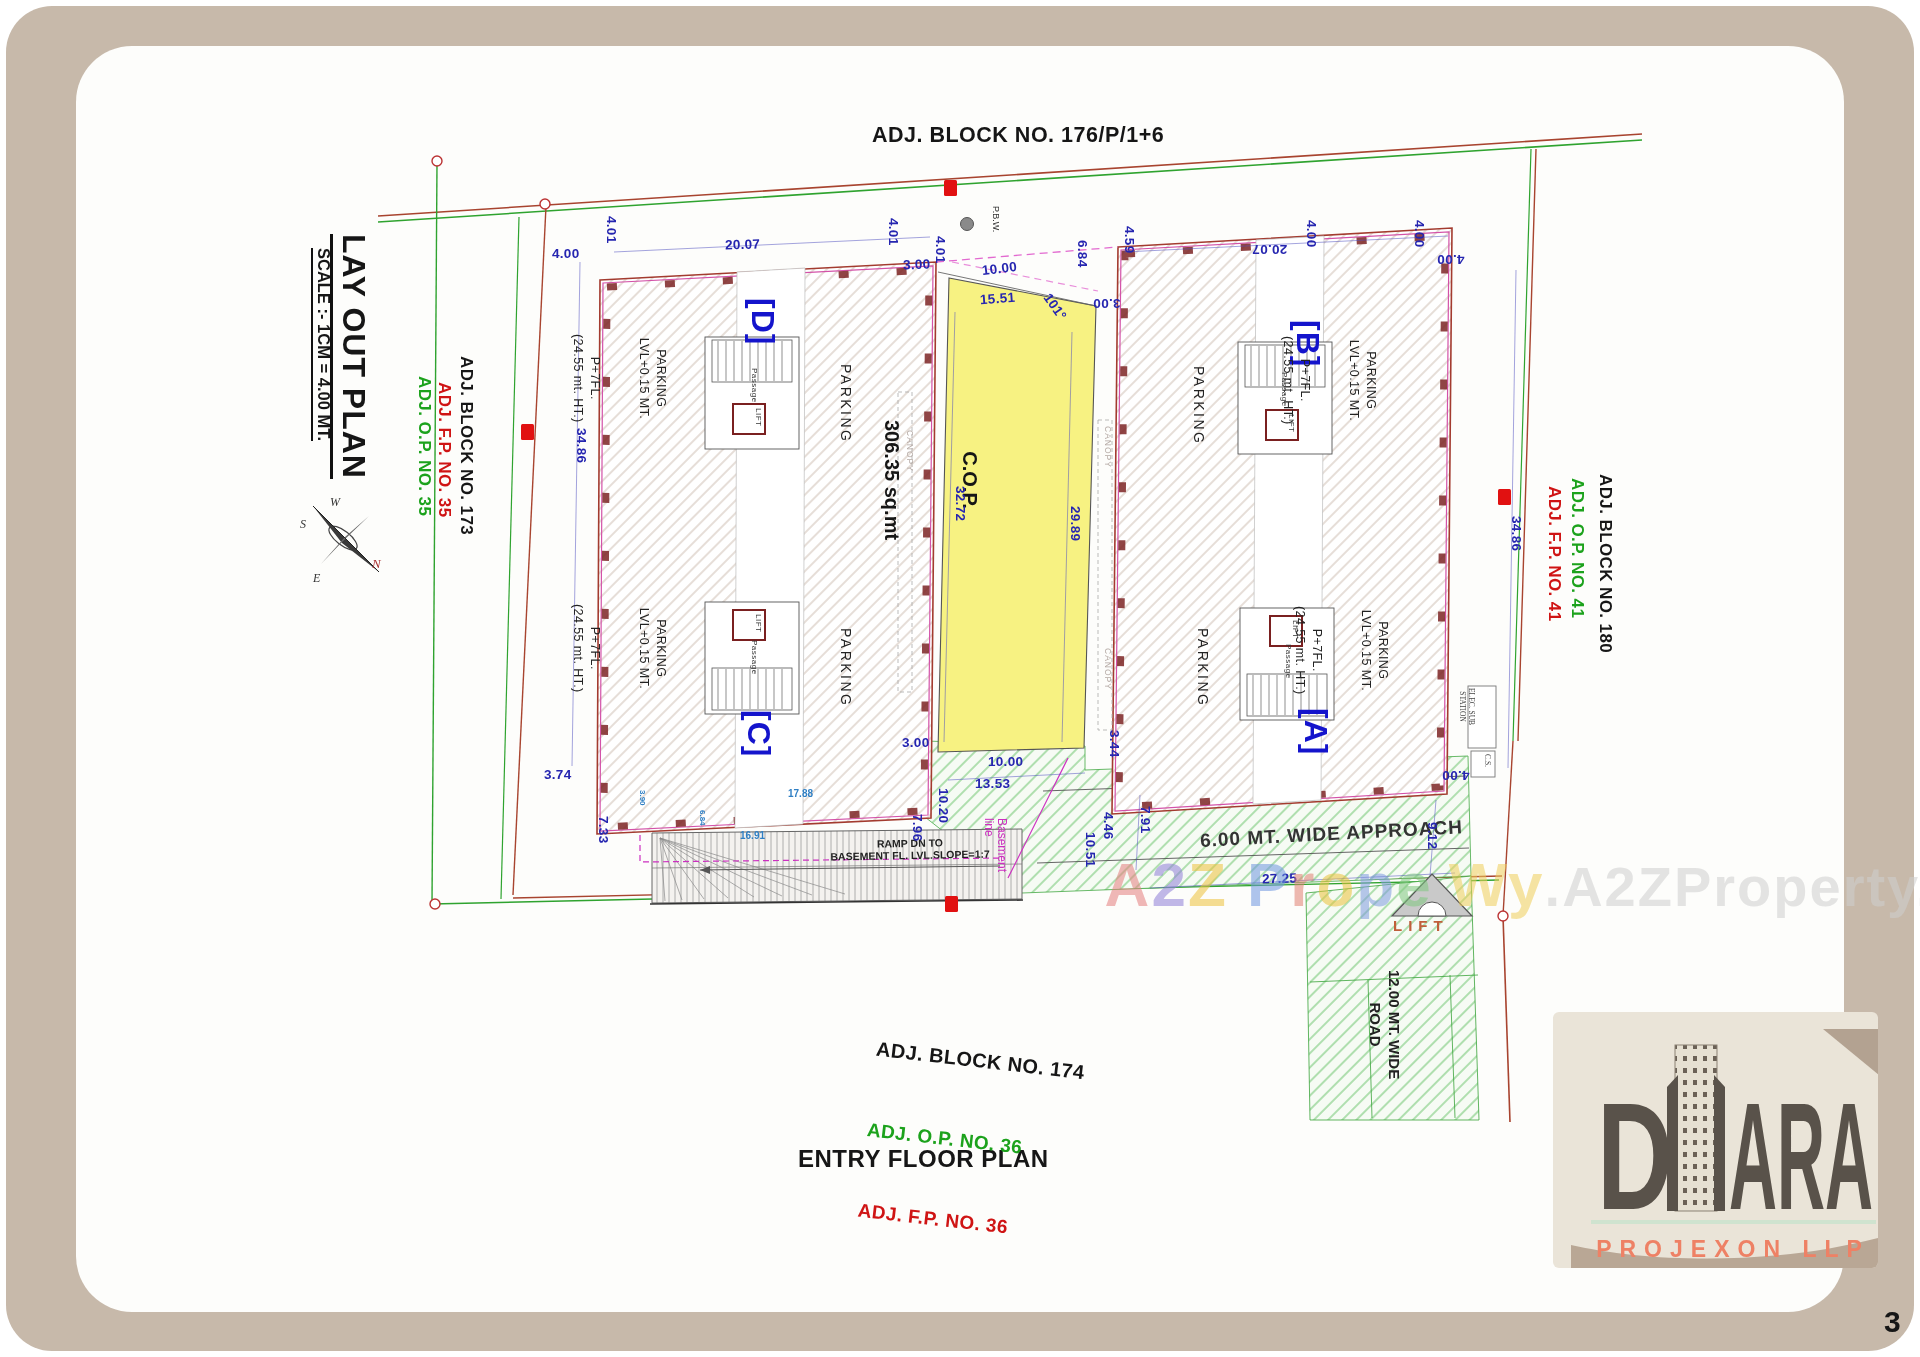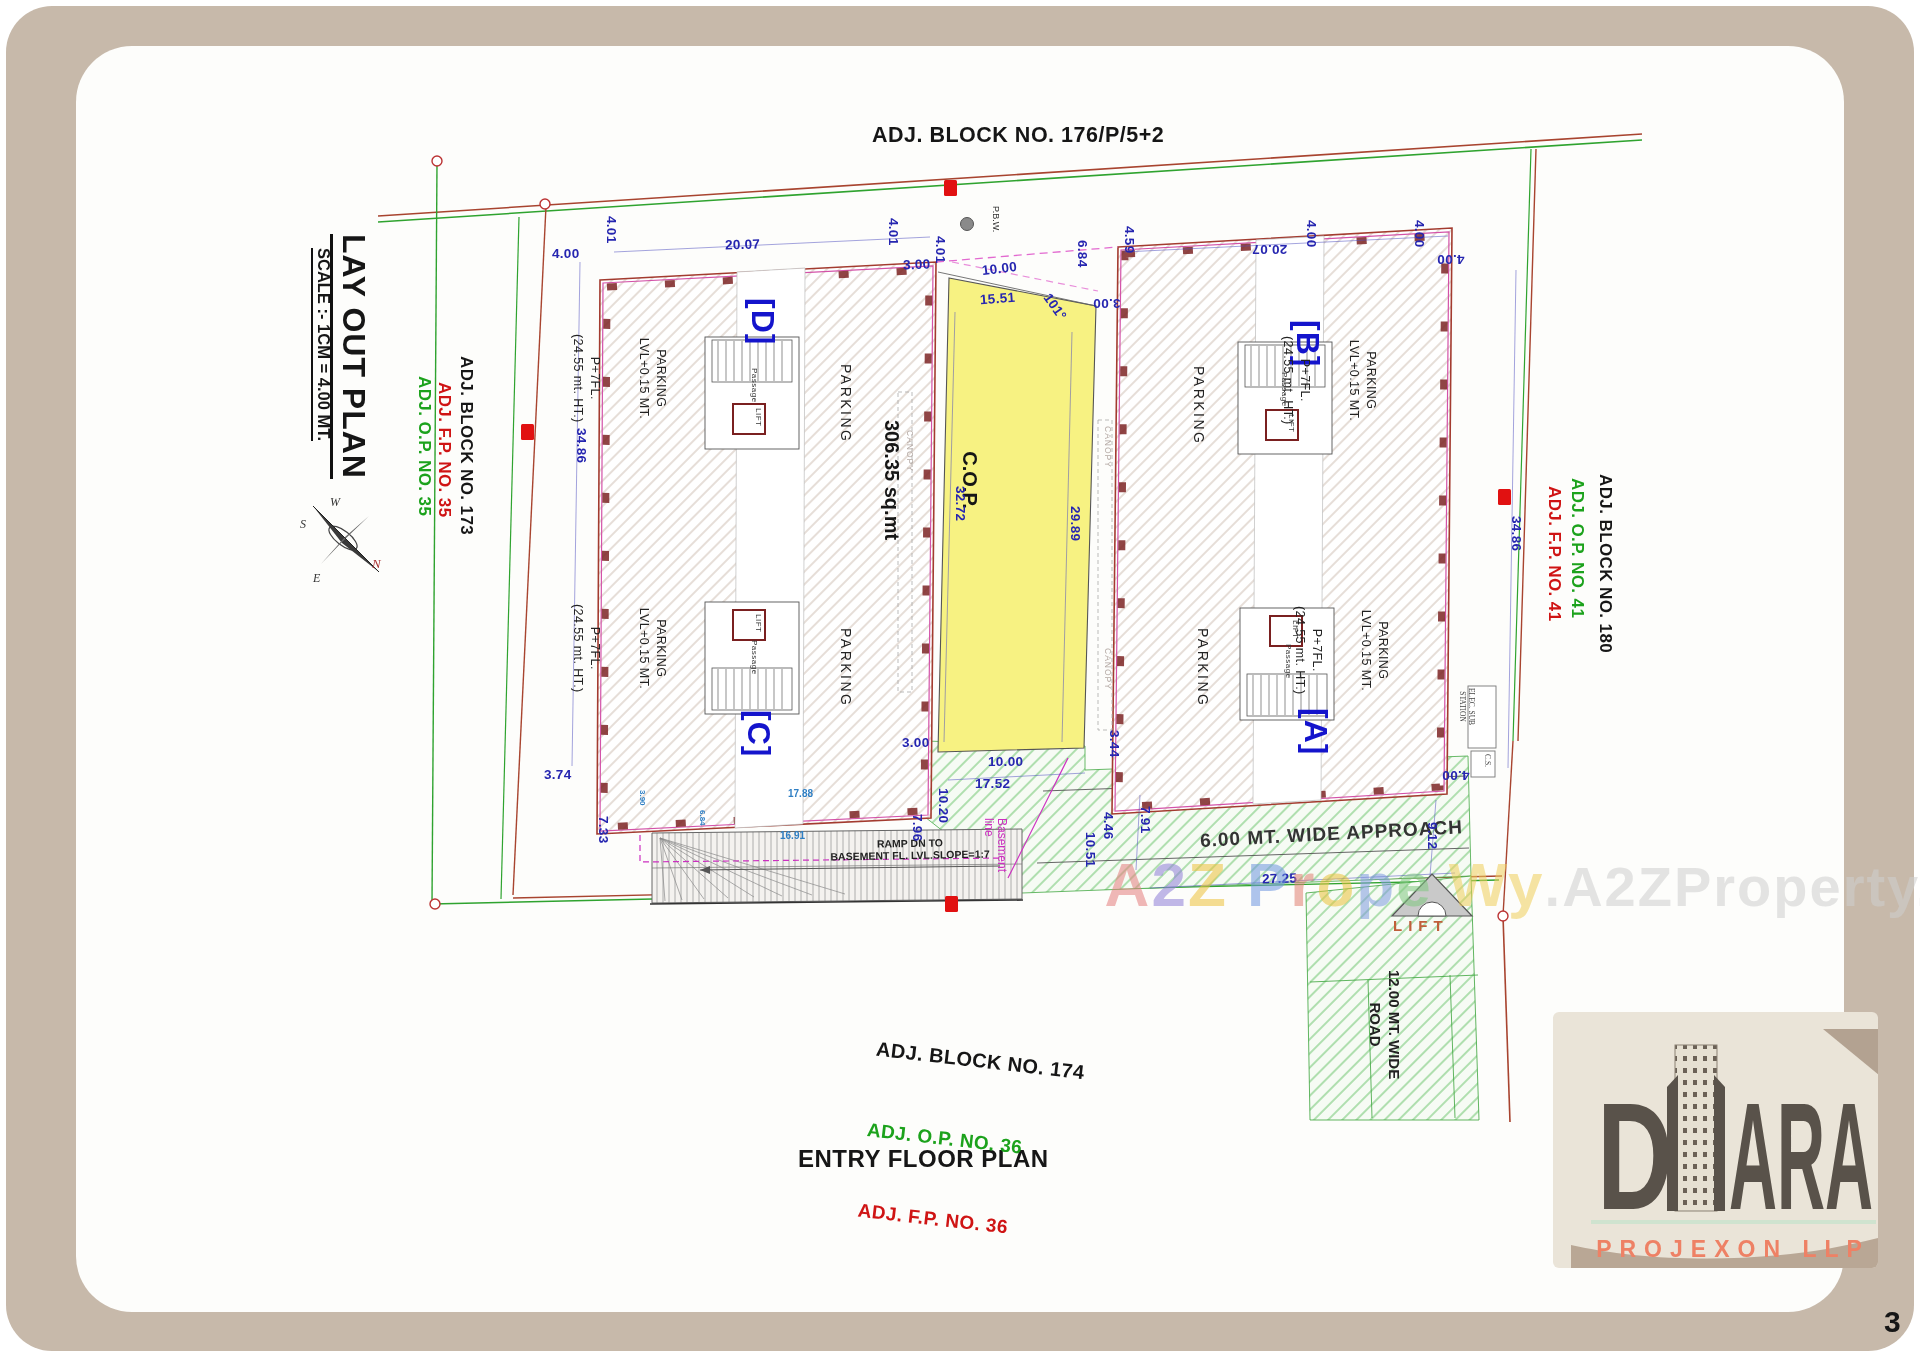--- a/index.html
+++ b/index.html
@@ -179,21 +179,21 @@
         <polygon points="-22,26 0,3 26,-22 2,-1" fill="#6a6a6a"></polygon>
         <line x1="-30" y1="-32" x2="36" y2="34" stroke="#222" stroke-width="1"></line>
       </g>
       <text x="330" y="506" font-size="12" font-style="italic" fill="#333" font-family="Liberation Serif, serif">W</text>
       <text x="300" y="528" font-size="12" font-style="italic" fill="#333" font-family="Liberation Serif, serif">S</text>
       <text x="313" y="582" font-size="12" font-style="italic" fill="#333" font-family="Liberation Serif, serif">E</text>
       <text x="372" y="568" font-size="13" font-style="italic" fill="#a33" font-family="Liberation Serif, serif">N</text>
     </g>
   </svg>
 
-  <div class="t bk" style="left:872px;top:124px;font-size:21.5px;font-weight:bold;letter-spacing:.5px">ADJ. BLOCK NO. 176/P/5+2</div>
+  <div class="t bk" style="left:872px;top:124px;font-size:21.5px;font-weight:bold;letter-spacing:.5px">ADJ. BLOCK NO. 176/P/1+6</div>
   <div class="t bk" style="left:798px;top:1146px;font-size:24px;font-weight:bold;letter-spacing:.5px">ENTRY FLOOR PLAN</div>
 
   <div class="t r90 bk" style="left:370px;top:234px;font-size:32px;font-weight:bold;letter-spacing:1px;border-bottom:3px solid #111;padding-bottom:3px">LAY OUT PLAN</div>
   <div class="t r90 bk" style="left:332px;top:248px;font-size:16.5px;font-weight:bold;border-bottom:2px solid #111;padding-bottom:2px">SCALE :- 1CM = 4.00 MT.</div>
 
   <div class="t r90 adj g" style="left:433px;top:376px">ADJ. O.P. NO. 35</div>
   <div class="t r90 adj rd" style="left:453px;top:382px">ADJ. F.P. NO. 35</div>
   <div class="t r90 adj bk" style="left:475px;top:356px">ADJ. BLOCK NO. 173</div>
 
   <div class="t r90 adj rd" style="left:1563px;top:486px">ADJ. F.P. NO. 41</div>
@@ -289,25 +289,25 @@
   <span class="t dim r90" style="left:1426px;top:220px">4.00</span>
   <span class="t dim r180" style="left:1437px;top:252px">4.00</span>
   <span class="t dim r90" style="left:588px;top:428px">34.86</span>
   <span class="t dim r90" style="left:967px;top:486px">32.72</span>
   <span class="t dim r90" style="left:1082px;top:506px">29.89</span>
   <span class="t dim r90" style="left:1523px;top:516px">34.86</span>
   <span class="t dim" style="left:544px;top:768px">3.74</span>
   <span class="t dim r90" style="left:610px;top:816px">7.33</span>
   <span class="t dimsm r90" style="left:646px;top:790px;font-size:8px">3.90</span>
   <span class="t dimsm" style="left:788px;top:789px">17.88</span>
-  <span class="t dimsm" style="left:780px;top:831px">16.91</span>
+  <span class="t dimsm" style="left:740px;top:831px">16.91</span>
   <span class="t dimsm r90" style="left:706px;top:810px;font-size:8px">6.84</span>
   <span class="t dim" style="left:902px;top:736px">3.00</span>
   <span class="t dim" style="left:988px;top:755px">10.00</span>
-  <span class="t dim" style="left:975px;top:777px">17.52</span>
+  <span class="t dim" style="left:975px;top:777px">13.53</span>
   <span class="t dim r90" style="left:924px;top:814px">7.96</span>
   <span class="t dim r90" style="left:950px;top:788px">10.20</span>
   <span class="t dim r90" style="left:1097px;top:832px">10.51</span>
   <span class="t dim r90" style="left:1115px;top:812px">4.46</span>
   <span class="t dim r90" style="left:1121px;top:730px">3.44</span>
   <span class="t dim r90" style="left:1152px;top:806px">7.91</span>
   <span class="t dim r90" style="left:1439px;top:822px">9.12</span>
   <span class="t dim r180" style="left:1442px;top:768px">4.00</span>
   <span class="t dim" style="left:1262px;top:872px;transform:rotate(-2deg)">27.25</span>
 

